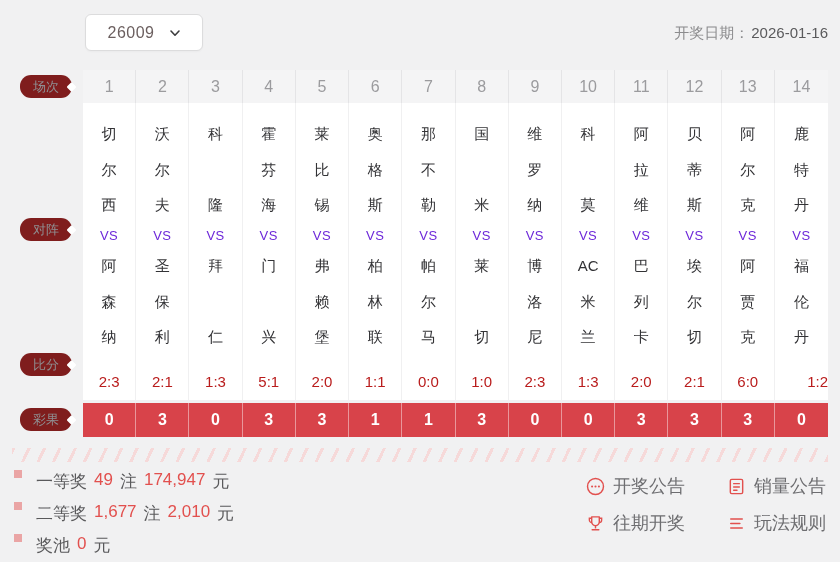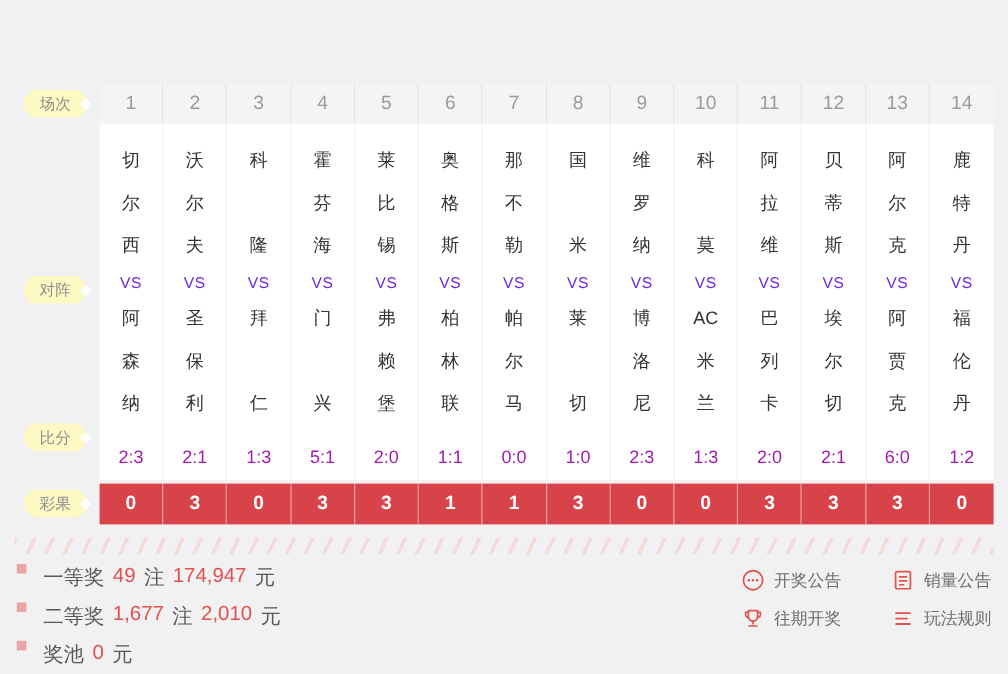--- a/index.html
+++ b/index.html
@@ -20,30 +20,30 @@
   .period-select .pval { font-size:16px; color:#6b5f5f; letter-spacing:.5px; }
   .chev { width:12px; height:12px; }
   .draw-date {
     position:absolute; right:12px; top:24px; font-size:15px; color:#8c8c8e;
   }
   .draw-date .dval { color:#5a5a5c; margin-left:2px; }
 
   
   .board { position:absolute; left:0; top:70px; width:840px; height:368px; }
   .row-label {
-    position:absolute; left:20px; width:52px; height:23px; background:#fef9c3;
+    position:absolute; left:20px; width:52px; height:23px; background:#7f1d1d;
     border-radius:11px; color:#8f8f92; font-size:13px; text-align:center;
     line-height:23px; z-index:2;
   }
   .row-label::after {
     content:""; position:absolute; right:-3px; top:50%; width:7px; height:7px;
     background:#fff; transform:translateY(-50%) rotate(45deg); border-radius:1px;
   }
   .rl-session { top:5px; }
-  .rl-matchup { top:160px;text-align:center; }
+  .rl-matchup { top:148px;text-align:center; }
   .rl-score   { top:283px; }
   .rl-result  { top:338px; }
 
   .table {
     position:absolute; left:83px; top:0; width:745px; height:367px;
     display:flex;
   }
   .col { flex:1 1 0; display:flex; flex-direction:column; min-width:0; }
   .cell-no {
     height:33px; line-height:33px; text-align:center; font-size:16px;
@@ -57,23 +57,23 @@
   }
   .col:last-child .cell-matchup { border-right:none; }
   .team {
     height:86px; display:flex; flex-direction:column; align-items:center;
     justify-content:space-between; font-size:15px; color:#333336;
   }
   .team .seg { line-height:1; white-space:nowrap; }
   .vs { font-size:13px; color:#6d28d9; letter-spacing:.5px; }
   .cell-score {
     height:35px; line-height:34px; text-align:center; font-size:15px;
-    color:#a21caf; background:#fff; border-right:1px solid #f0f0f1;
-  }
-  .col:last-child .cell-score { border-right:none; }
+    color:#b91c1c; background:#fff; border-right:1px solid #f0f0f1;
+  }
+  .col:last-child .cell-score { border-right:none;text-align:right; }
   .cell-result {
     margin-top:3px; height:34px; line-height:34px; text-align:center;
     font-size:16px; font-weight:bold; color:#fff; background:#d8434a;
     border-right:1px solid rgba(255,255,255,.45);
   }
   .col:last-child .cell-result { border-right:none; }
 
   
   .hatch {
     position:absolute; left:12px; right:12px; top:448px; height:14px;
@@ -88,29 +88,38 @@
   .prize-line .lbl { font-size:17px; color:#59595b; }
   .prize-line .num { font-size:17px; color:#e2504e; margin:0 7px; }
   .prize-line .unit { font-size:17px; color:#59595b; }
 
   
   .links {
     position:absolute; right:14px; top:474px;
     display:grid; grid-template-columns:auto auto; column-gap:42px; row-gap:13px;
   }
   .link-item { display:flex; align-items:center; gap:8px; cursor:pointer; }
-  .link-item .txt { font-size:14px; color:#6d6d70; }
+  .link-item .txt { font-size:18px; color:#6d6d70; }
   .link-item svg { width:19px; height:19px; display:block; }
 </style>
 </head>
 <body>
 
 <div class="page">
 
-
+  <div class="period-select">
+    <span class="pval">26009</span>
+    <svg class="chev" viewBox="0 0 12 12">
+      <path d="M2 4 L6 8.2 L10 4" fill="none" stroke="#3c3c3e" stroke-width="1.6" stroke-linecap="round" stroke-linejoin="round"></path>
+    </svg>
+  </div>
+
+  <div class="draw-date">
+    <span>开奖日期：</span><span class="dval">2026-01-16</span>
+  </div>
 
   <div class="board">
     <div class="row-label rl-session">场次</div>
     <div class="row-label rl-matchup">对阵</div>
     <div class="row-label rl-score">比分</div>
     <div class="row-label rl-result">彩果</div>
     <div class="table" id="match-columns">
         <div class="col">
           <div class="cell-no">1</div>
           <div class="cell-matchup">

